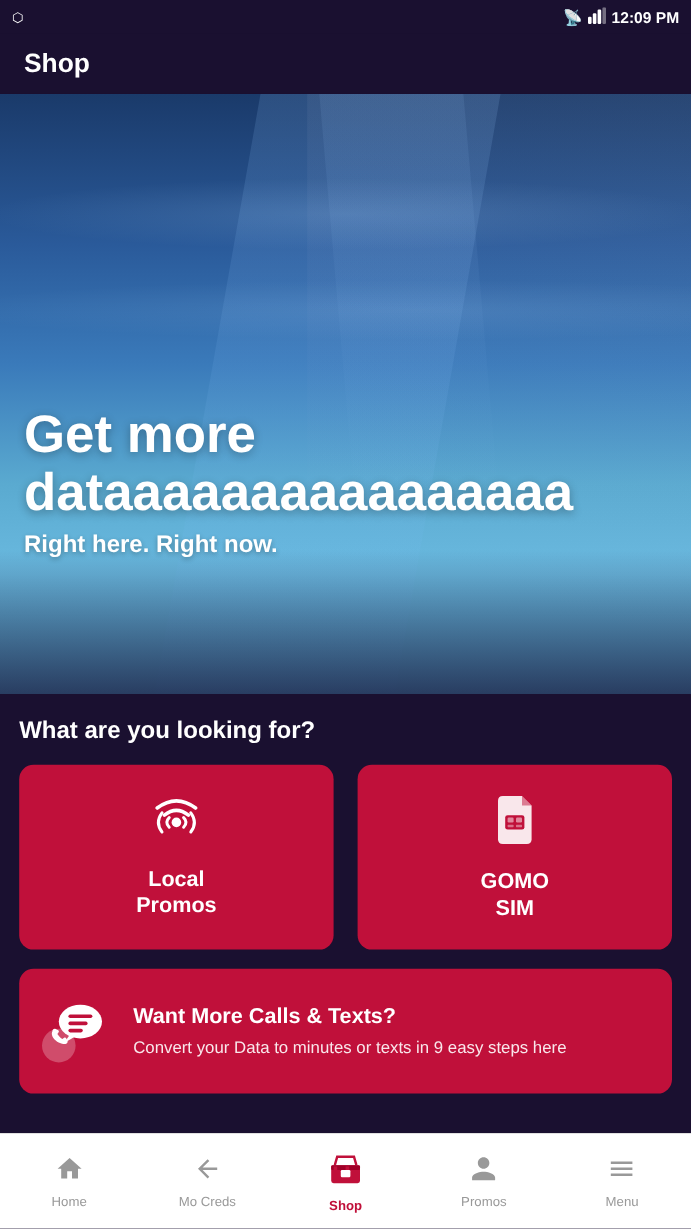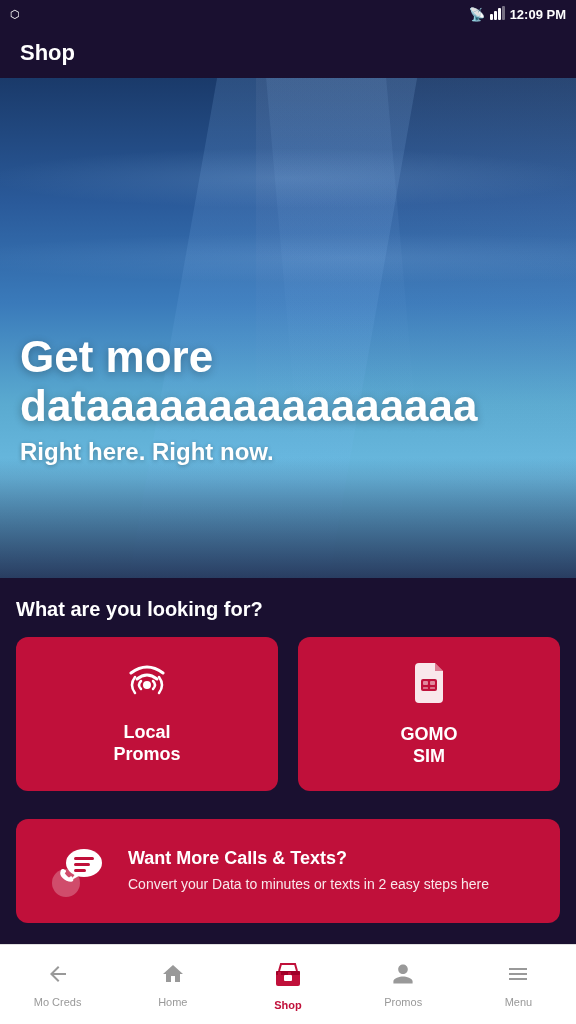--- a/index.html
+++ b/index.html
@@ -85,21 +85,21 @@
       right: 20px;
     }
     .hero-headline {
       font-size: 44px;
       font-weight: 900;
       color: white;
       line-height: 1.1;
       text-shadow: 0 2px 8px rgba(0,0,0,0.3);
     }
     .hero-subtext {
-      font-size: 24px;
+      font-size: 20px;
       font-weight: 600;
       color: white;
       margin-top: 8px;
       text-shadow: 0 1px 4px rgba(0,0,0,0.3);
     }
 
     
     .main-content {
       background: #1a1030;
       padding: 20px 16px;
@@ -110,21 +110,21 @@
       font-weight: 700;
       color: white;
       margin-bottom: 16px;
     }
 
     
     .category-grid {
       display: grid;
       grid-template-columns: 1fr 1fr;
       gap: 20px;
-      margin-bottom: 28px;
+      margin-bottom: 16px;
     }
 
     .category-btn {
       background: #c0103a;
       border-radius: 12px;
       padding: 24px 16px;
       display: flex;
       flex-direction: column;
       align-items: center;
       justify-content: center;
@@ -142,21 +142,21 @@
       font-weight: 700;
       color: white;
       text-align: center;
       line-height: 1.2;
     }
 
     
     .promo-banner {
       background: #c0103a;
       border-radius: 12px;
-      padding: 20px 32px;
+      padding: 20px 15px;
       display: flex;
       align-items: center;
       gap: 16px;
       cursor: pointer;
     }
     .promo-icon {
       width: 64px;
       height: 64px;
       flex-shrink: 0;
       position: relative;
@@ -345,47 +345,47 @@
           <rect x="26" y="18" width="20" height="3" rx="1.5" fill="#c0103a"></rect>
           <rect x="26" y="24" width="16" height="3" rx="1.5" fill="#c0103a"></rect>
           <rect x="26" y="30" width="12" height="3" rx="1.5" fill="#c0103a"></rect>
 
           <circle cx="18" cy="44" r="14" fill="rgba(255,255,255,0.25)"></circle>
           <path d="M12 40 C12 38 14 36 16 37 L19 38.5 C20 39 20 40 19.5 41 L18 43 C20 46 21 47 24 49 L26 47.5 C27 47 28 47 28.5 48 L30 51 C31 53 29 55 27 55 C18 55 9 46 12 40Z" fill="white" transform="scale(0.7) translate(6, 6)"></path>
         </svg>
       </div>
       <div class="promo-text-block">
         <div class="promo-title">Want More Calls &amp; Texts?</div>
-        <div class="promo-desc">Convert your Data to minutes or texts in 2 easy steps here</div>
+        <div class="promo-desc">Convert your Data to minutes or texts in 9 easy steps here</div>
       </div>
     </div>
 
     <div style="height: 20px;"></div>
   </div>
 
 </div>
 
 <div class="bottom-nav">
+
+  <div class="nav-item">
+    <div class="nav-icon">
+      <svg width="24" height="24" viewBox="0 0 24 24" fill="#999">
+        <path d="M10 20v-6h4v6h5v-8h3L12 3 2 12h3v8z"></path>
+      </svg>
+    </div>
+    <span class="nav-label">Home</span>
+  </div>
 
   <div class="nav-item">
     <div class="nav-icon">
       <svg width="24" height="24" viewBox="0 0 24 24" fill="#999">
         <path d="M20 11H7.83l5.59-5.59L12 4l-8 8 8 8 1.41-1.41L7.83 13H20v-2z"></path>
       </svg>
     </div>
     <span class="nav-label">Mo Creds</span>
-  </div>
-
-  <div class="nav-item">
-    <div class="nav-icon">
-      <svg width="24" height="24" viewBox="0 0 24 24" fill="#999">
-        <path d="M10 20v-6h4v6h5v-8h3L12 3 2 12h3v8z"></path>
-      </svg>
-    </div>
-    <span class="nav-label">Home</span>
   </div>
 
   <div class="nav-item">
     <div class="nav-icon active">
       <svg width="30" height="30" viewBox="0 0 30 30" fill="#c0103a">
 
         <rect x="3" y="12" width="24" height="15" rx="2"></rect>
         <path d="M6 12 L8 5 L22 5 L24 12" fill="none" stroke="#c0103a" stroke-width="2"></path>
         <rect x="11" y="16" width="8" height="6" rx="1" fill="white"></rect>
 

